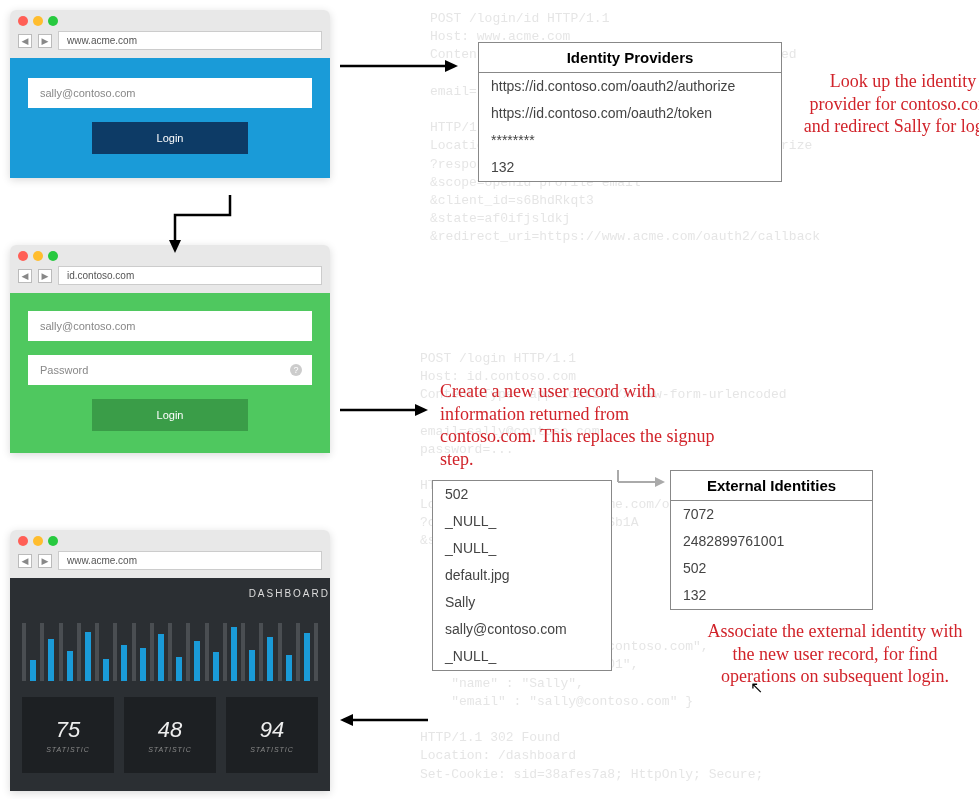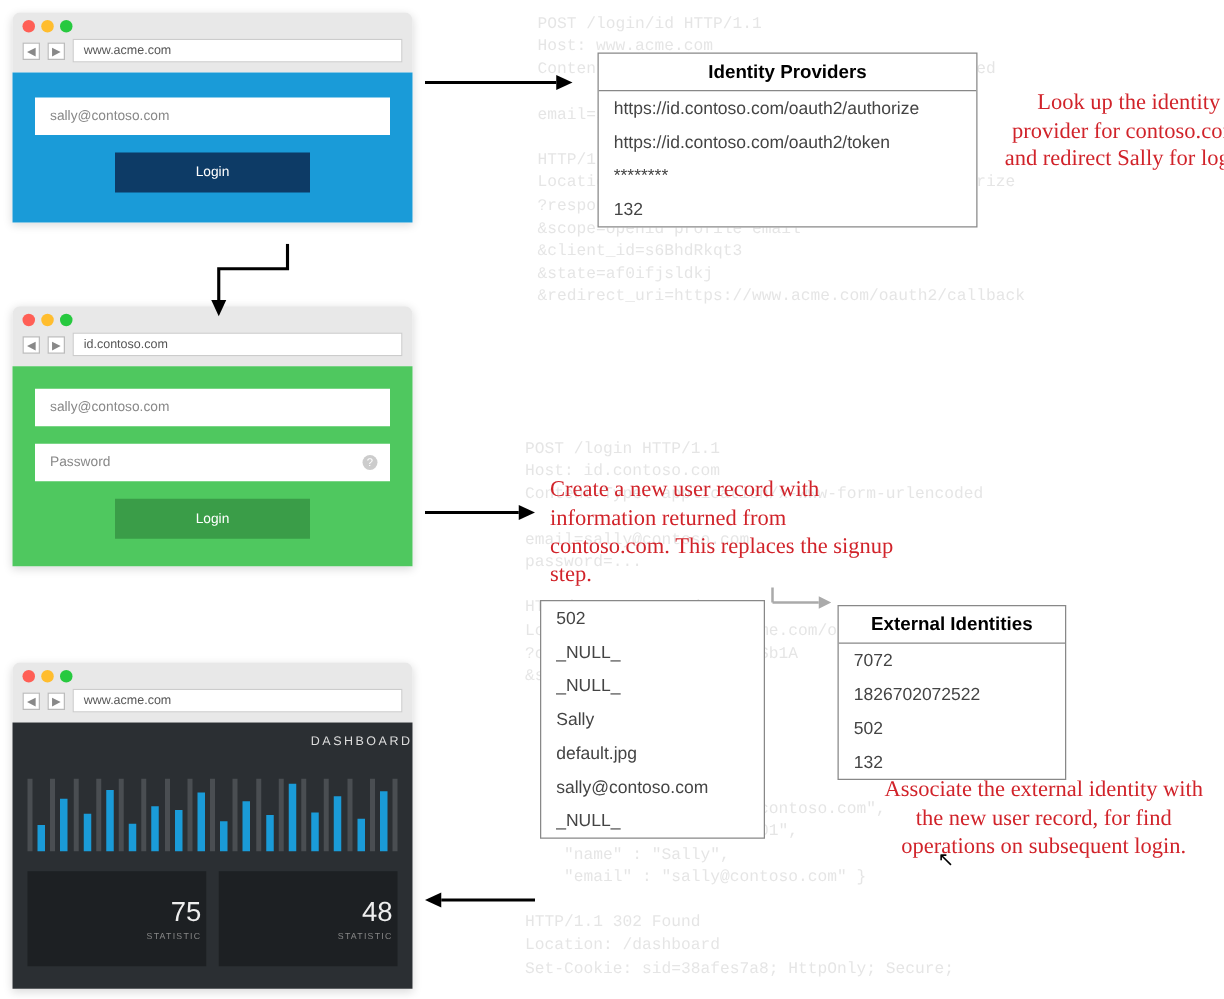--- a/index.html
+++ b/index.html
@@ -48,21 +48,21 @@
   .pb-green { background:#4fc85f; padding:18px 18px 22px;}
   .loginbtn2 { background:#3a9d48; color:#fff; text-align:center; padding:10px; font-size:11px; width:55%; margin:4px auto 0;}
   .hinticon { position:absolute; right:10px; top:9px; width:12px;height:12px;border-radius:50%;background:#ccc;color:#fff;font-size:9px;text-align:center;line-height:12px;}
   
   .pb-dark { background:#2b2f33; color:#fff; }
   .dashtitle { text-align:right; font-size:10px; letter-spacing:2px; padding:10px 0 18px; color:#ddd;}
   .chart { display:flex; align-items:flex-end; justify-content:space-between; height:64px; padding:0 12px; gap:3px;}
   .tick { width:4px; background:#4a4e52;}
   .bar { width:6px; background:#1a9bd8; }
   .statsrow { display:flex; gap:10px; padding:16px 12px 18px;}
-  .statbox { flex:1; background:#1d2023; text-align:right; padding:20px 4px;}
+  .statbox { flex:1; background:#1d2023; text-align:center; padding:20px 4px;font-style:italic;}
   .statnum { font-size:22px; color:#eee; font-weight:300;}
   .statlbl { font-size:7px; color:#888; letter-spacing:1px; margin-top:3px;}
   
   .tbl { position:absolute; background:#fff; border:1px solid #888; z-index:4; font-size:14px;}
   .tbl h4 { text-align:center; font-weight:600; padding:6px 10px; border-bottom:1px solid #888; font-size:15px;}
   .tbl .cell { padding:3px 12px; color:#444; font-size:14px; line-height:1.5;}
   
   .anno { position:absolute; color:#d1232a; font-family:"Comic Sans MS","Segoe Script",cursive; font-size:18px; text-align:center; line-height:1.25; z-index:5;}
   
   .arrow { position:absolute; z-index:3; }
@@ -195,51 +195,55 @@
       </div>
     <div class="statsrow" id="statsrow">
         <div class="statbox">
           <div class="statnum">75</div>
           <div class="statlbl">STATISTIC</div>
         </div>
         <div class="statbox">
           <div class="statnum">48</div>
           <div class="statlbl">STATISTIC</div>
         </div>
+        <div class="statbox">
+          <div class="statnum">94</div>
+          <div class="statlbl">STATISTIC</div>
+        </div>
       </div>
   </div>
 </div>
 
 <div class="tbl" style="top:42px; left:478px; width:304px;">
   <h4>Identity Providers</h4>
   <div id="idp-rows">
       <div class="cell">https://id.contoso.com/oauth2/authorize</div>
       <div class="cell">https://id.contoso.com/oauth2/token</div>
       <div class="cell">********</div>
       <div class="cell">132</div>
     </div>
 </div>
 
 <div class="tbl" style="top:480px; left:432px; width:180px;">
   <div id="users-rows">
       <div class="cell">502</div>
       <div class="cell">_NULL_</div>
       <div class="cell">_NULL_</div>
+      <div class="cell">default.jpg</div>
       <div class="cell">Sally</div>
-      <div class="cell">default.jpg</div>
       <div class="cell">sally@contoso.com</div>
       <div class="cell">_NULL_</div>
     </div>
 </div>
 
-<div class="tbl" style="top:484px; left:670px; width:183px;">
+<div class="tbl" style="top:470px; left:670px; width:203px;">
   <h4>External Identities</h4>
   <div id="extid-rows">
       <div class="cell">7072</div>
-      <div class="cell">1826702072522</div>
+      <div class="cell">2482899761001</div>
       <div class="cell">502</div>
       <div class="cell">132</div>
     </div>
 </div>
 
 <div class="anno" style="top:70px; left:798px; width:210px;">Look up the identity provider for contoso.com, and redirect Sally for login.</div>
 <div class="anno" style="top:380px; left:440px; width:285px; text-align:left;">Create a new user record with information returned from contoso.com.  This replaces the signup step.</div>
 <div class="anno" style="top:620px; left:700px; width:270px;">Associate the external identity with the new user record, for find operations on subsequent login.</div>
 
 <svg class="arrow" style="top:56px;left:340px;" width="120" height="20">

